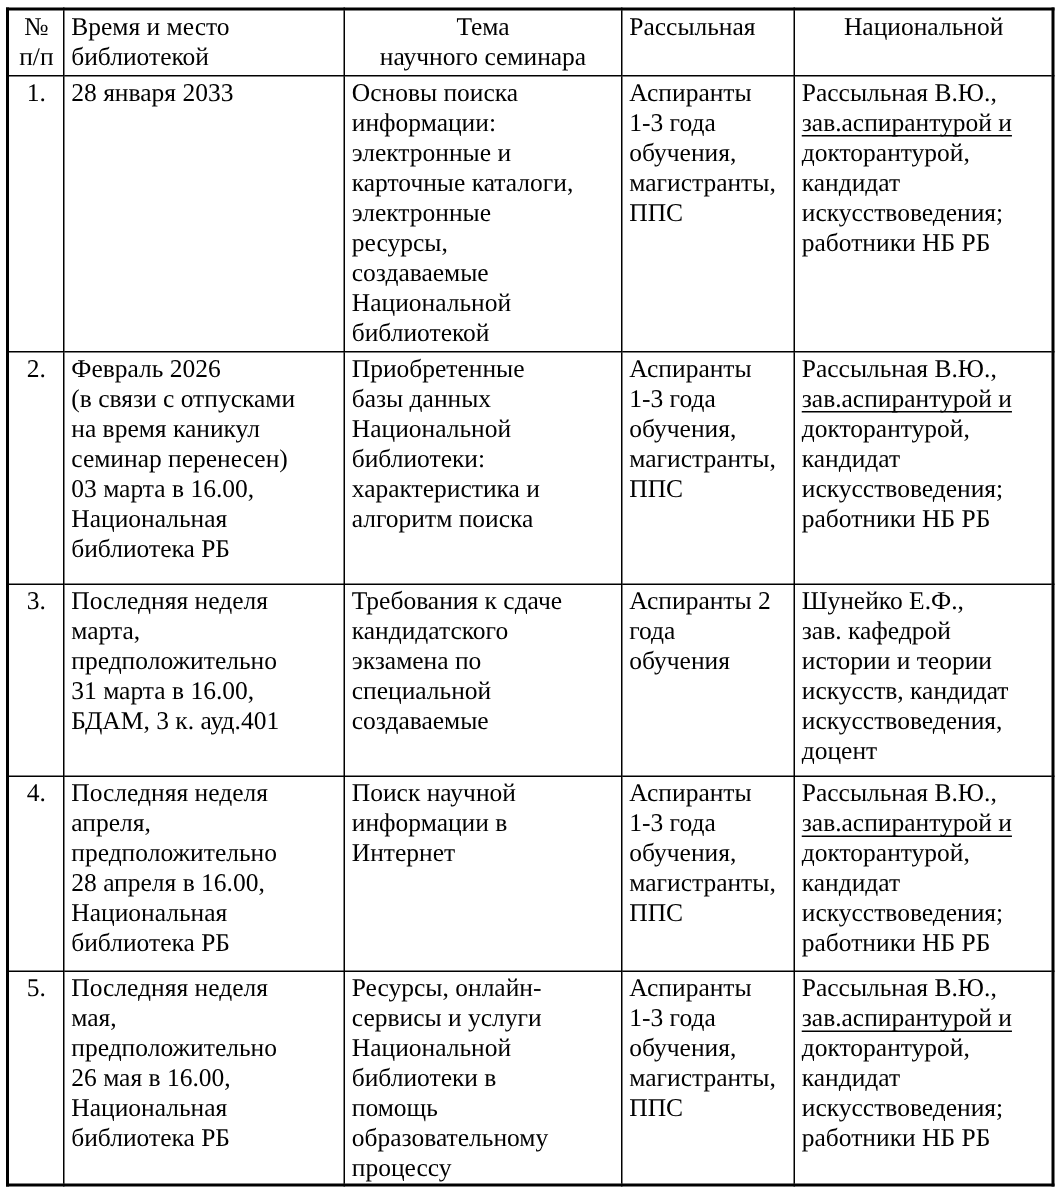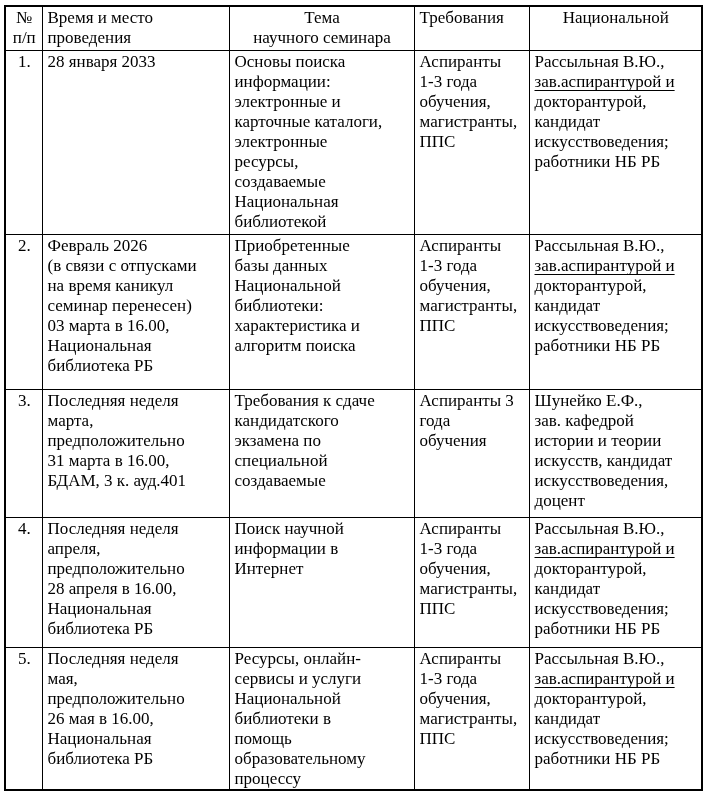--- a/index.html
+++ b/index.html
@@ -68,39 +68,39 @@
         <col class="c2">
         <col class="c3">
         <col class="c4">
         <col class="c5">
     </colgroup>
     <thead>
       <tr>
         <th class="center">№
 п/п</th>
         <th>Время и место
-проведения</th>
+библиотекой</th>
         <th class="center">Тема
 научного семинара</th>
-        <th>Требования</th>
+        <th>Рассыльная</th>
         <th class="center">Национальной</th>
       </tr>
     </thead>
     <tbody>
       <tr>
         <td class="center">1.</td>
         <td>28 января 2033</td>
         <td>Основы поиска
 информации:
 электронные и
 карточные каталоги,
 электронные
 ресурсы,
 создаваемые
-Национальная
+Национальной
 библиотекой</td>
         <td>Аспиранты
 1-3 года
 обучения,
 магистранты,
 ППС</td>
         <td><span>Рассыльная В.Ю.,
 </span><span class="squiggle">зав.аспирантурой и</span><span>
 докторантурой,
 кандидат
@@ -139,21 +139,21 @@
         <td>Последняя неделя
 марта,
 предположительно
 31 марта в 16.00,
 БДАМ, 3 к. ауд.401</td>
         <td>Требования к сдаче
 кандидатского
 экзамена по
 специальной
 создаваемые</td>
-        <td>Аспиранты 3
+        <td>Аспиранты 2
 года
 обучения</td>
         <td><span>Шунейко Е.Ф.,
 зав. кафедрой
 истории и теории
 искусств, кандидат
 искусствоведения,
 доцент</span><span class="squiggle"></span><span></span></td>
       </tr>
       <tr>

